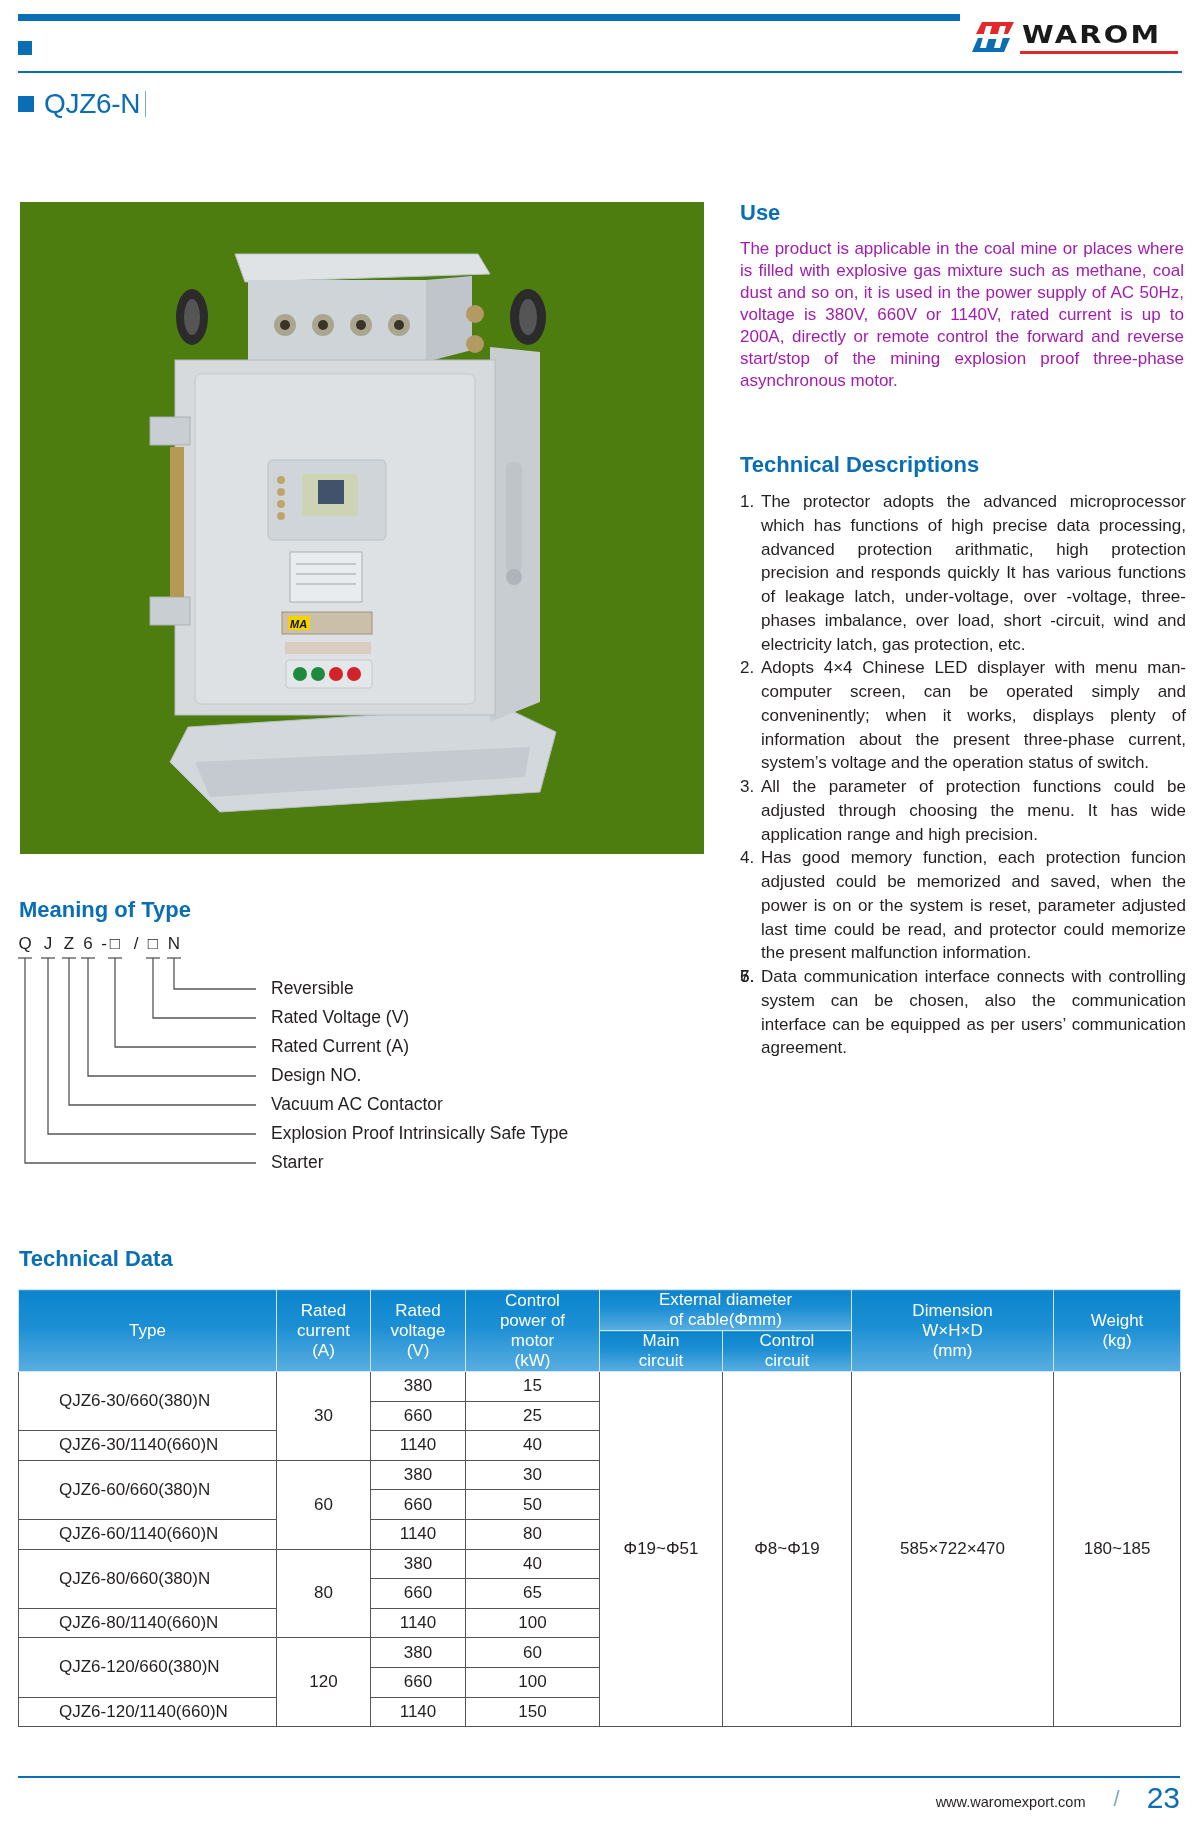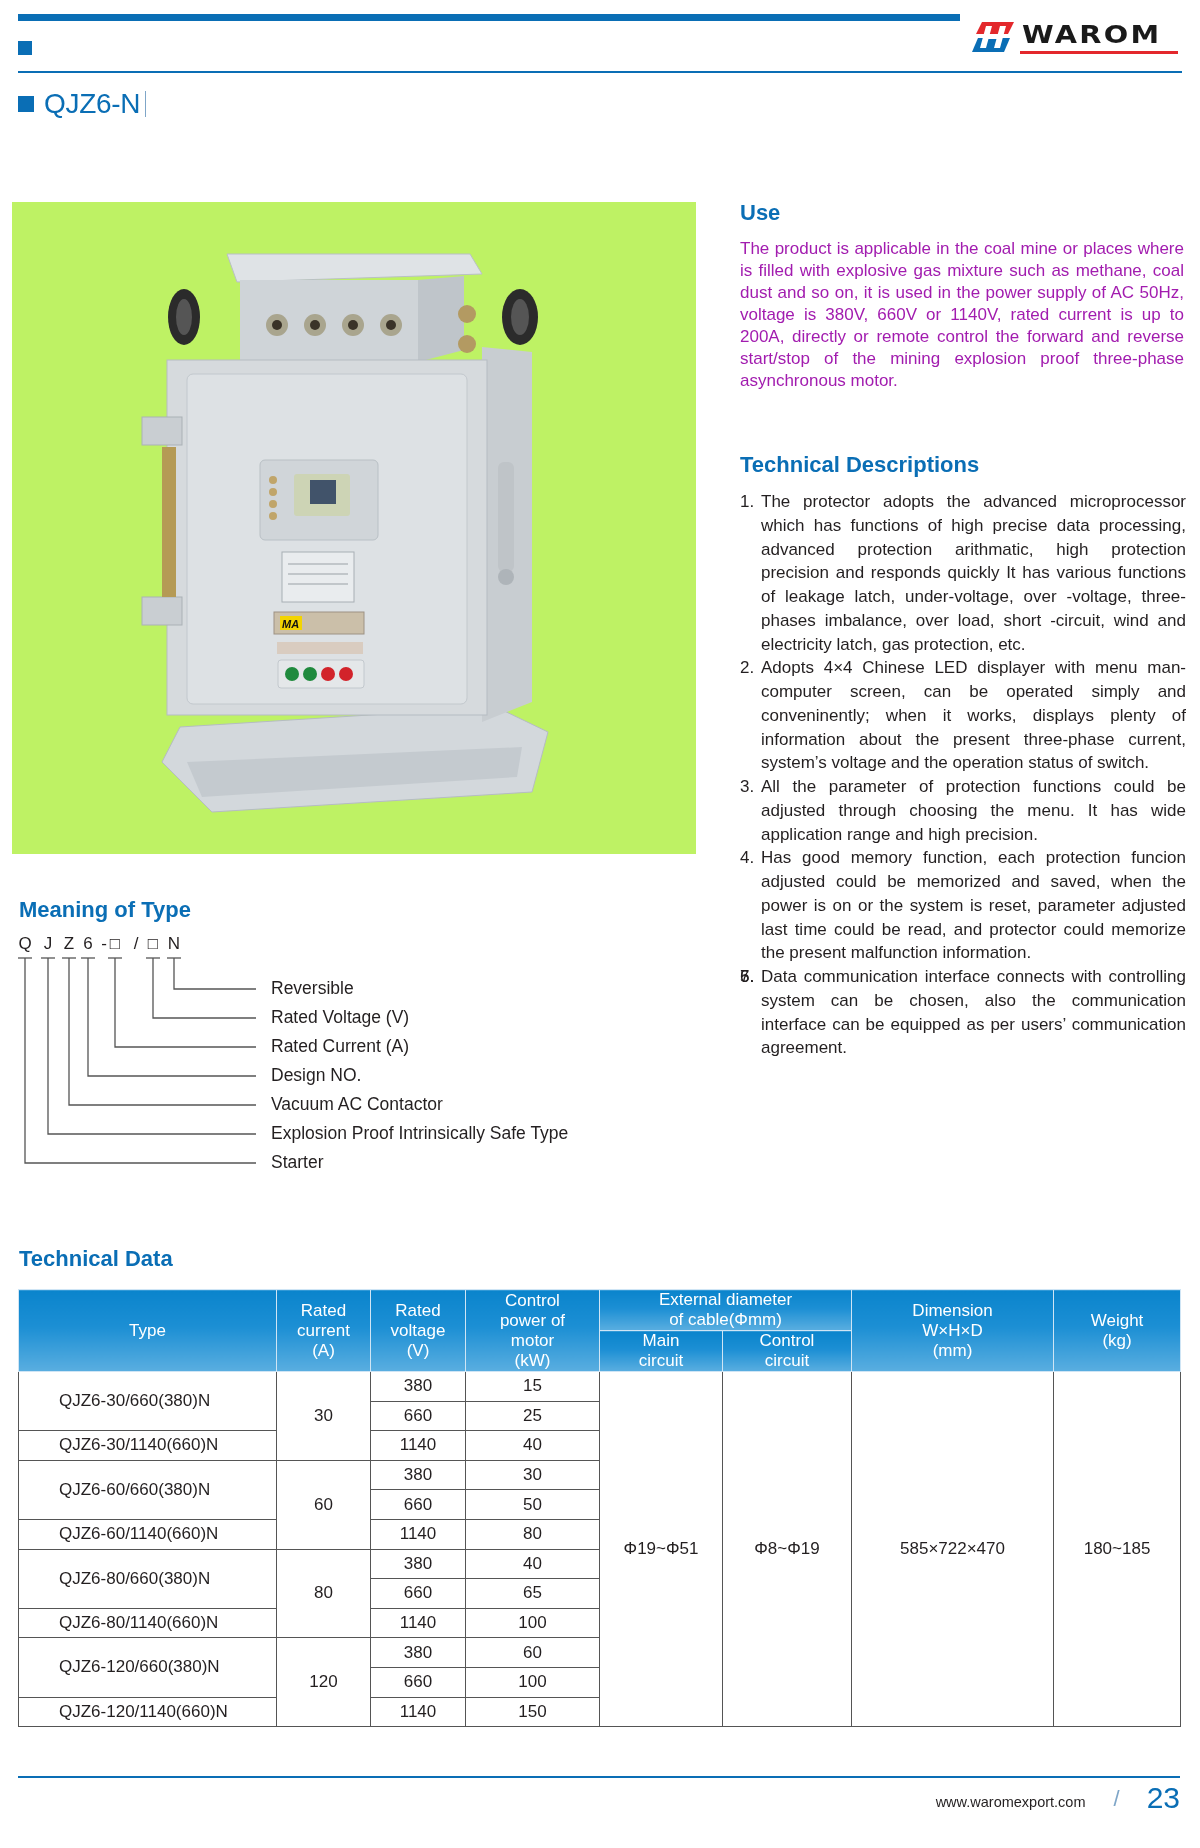--- a/index.html
+++ b/index.html
@@ -18,21 +18,21 @@
   .cat-title { font-size: 21px; color: #231f20; font-family: "DejaVu Sans", sans-serif; letter-spacing: -0.3px; }
   .sub-rule { position: absolute; left: 18px; top: 71px; width: 1164px; height: 2px; background: #0a6eb5; }
 
   .prod-row { position: absolute; left: 18px; top: 86px; height: 36px; display: flex; align-items: center; }
   .prod-row .sq { width: 16px; height: 16px; }
   .prod-code { font-size: 28px; color: #0a6eb5; letter-spacing: -0.3px; }
   .prod-sep { width: 1px; height: 26px; background: #7fa6c8; margin: 0 6px 0 5px; }
   .prod-name { font-size: 24.5px; color: #0a6eb5; letter-spacing: -0.2px; }
 
   
-  .photo { position: absolute; left: 12px; top: 202px; width: 684px; height: 652px; background: #bef264; }
+  .photo { position: absolute; left: 20px; top: 202px; width: 684px; height: 652px; background: #4d7c0f; }
   .photo svg { width: 100%; height: 100%; display: block; }
 
   
   .sec-title { position: absolute; font-size: 22px; font-weight: bold; color: #0a6eb5; }
   .use-title { left: 740px; top: 200px; }
   .use-text { position: absolute; left: 740px; top: 238px; width: 444px; font-size: 17px; line-height: 22px; text-align: justify; color: #a21caf; }
 
   .td-title { left: 740px; top: 452px; }
   .desc-list { position: absolute; left: 740px; top: 490px; width: 446px; list-style: none; }
   .desc-list li { position: relative; padding-left: 21px; font-size: 17px; line-height: 23.75px; text-align: justify; color: #231f20; }

